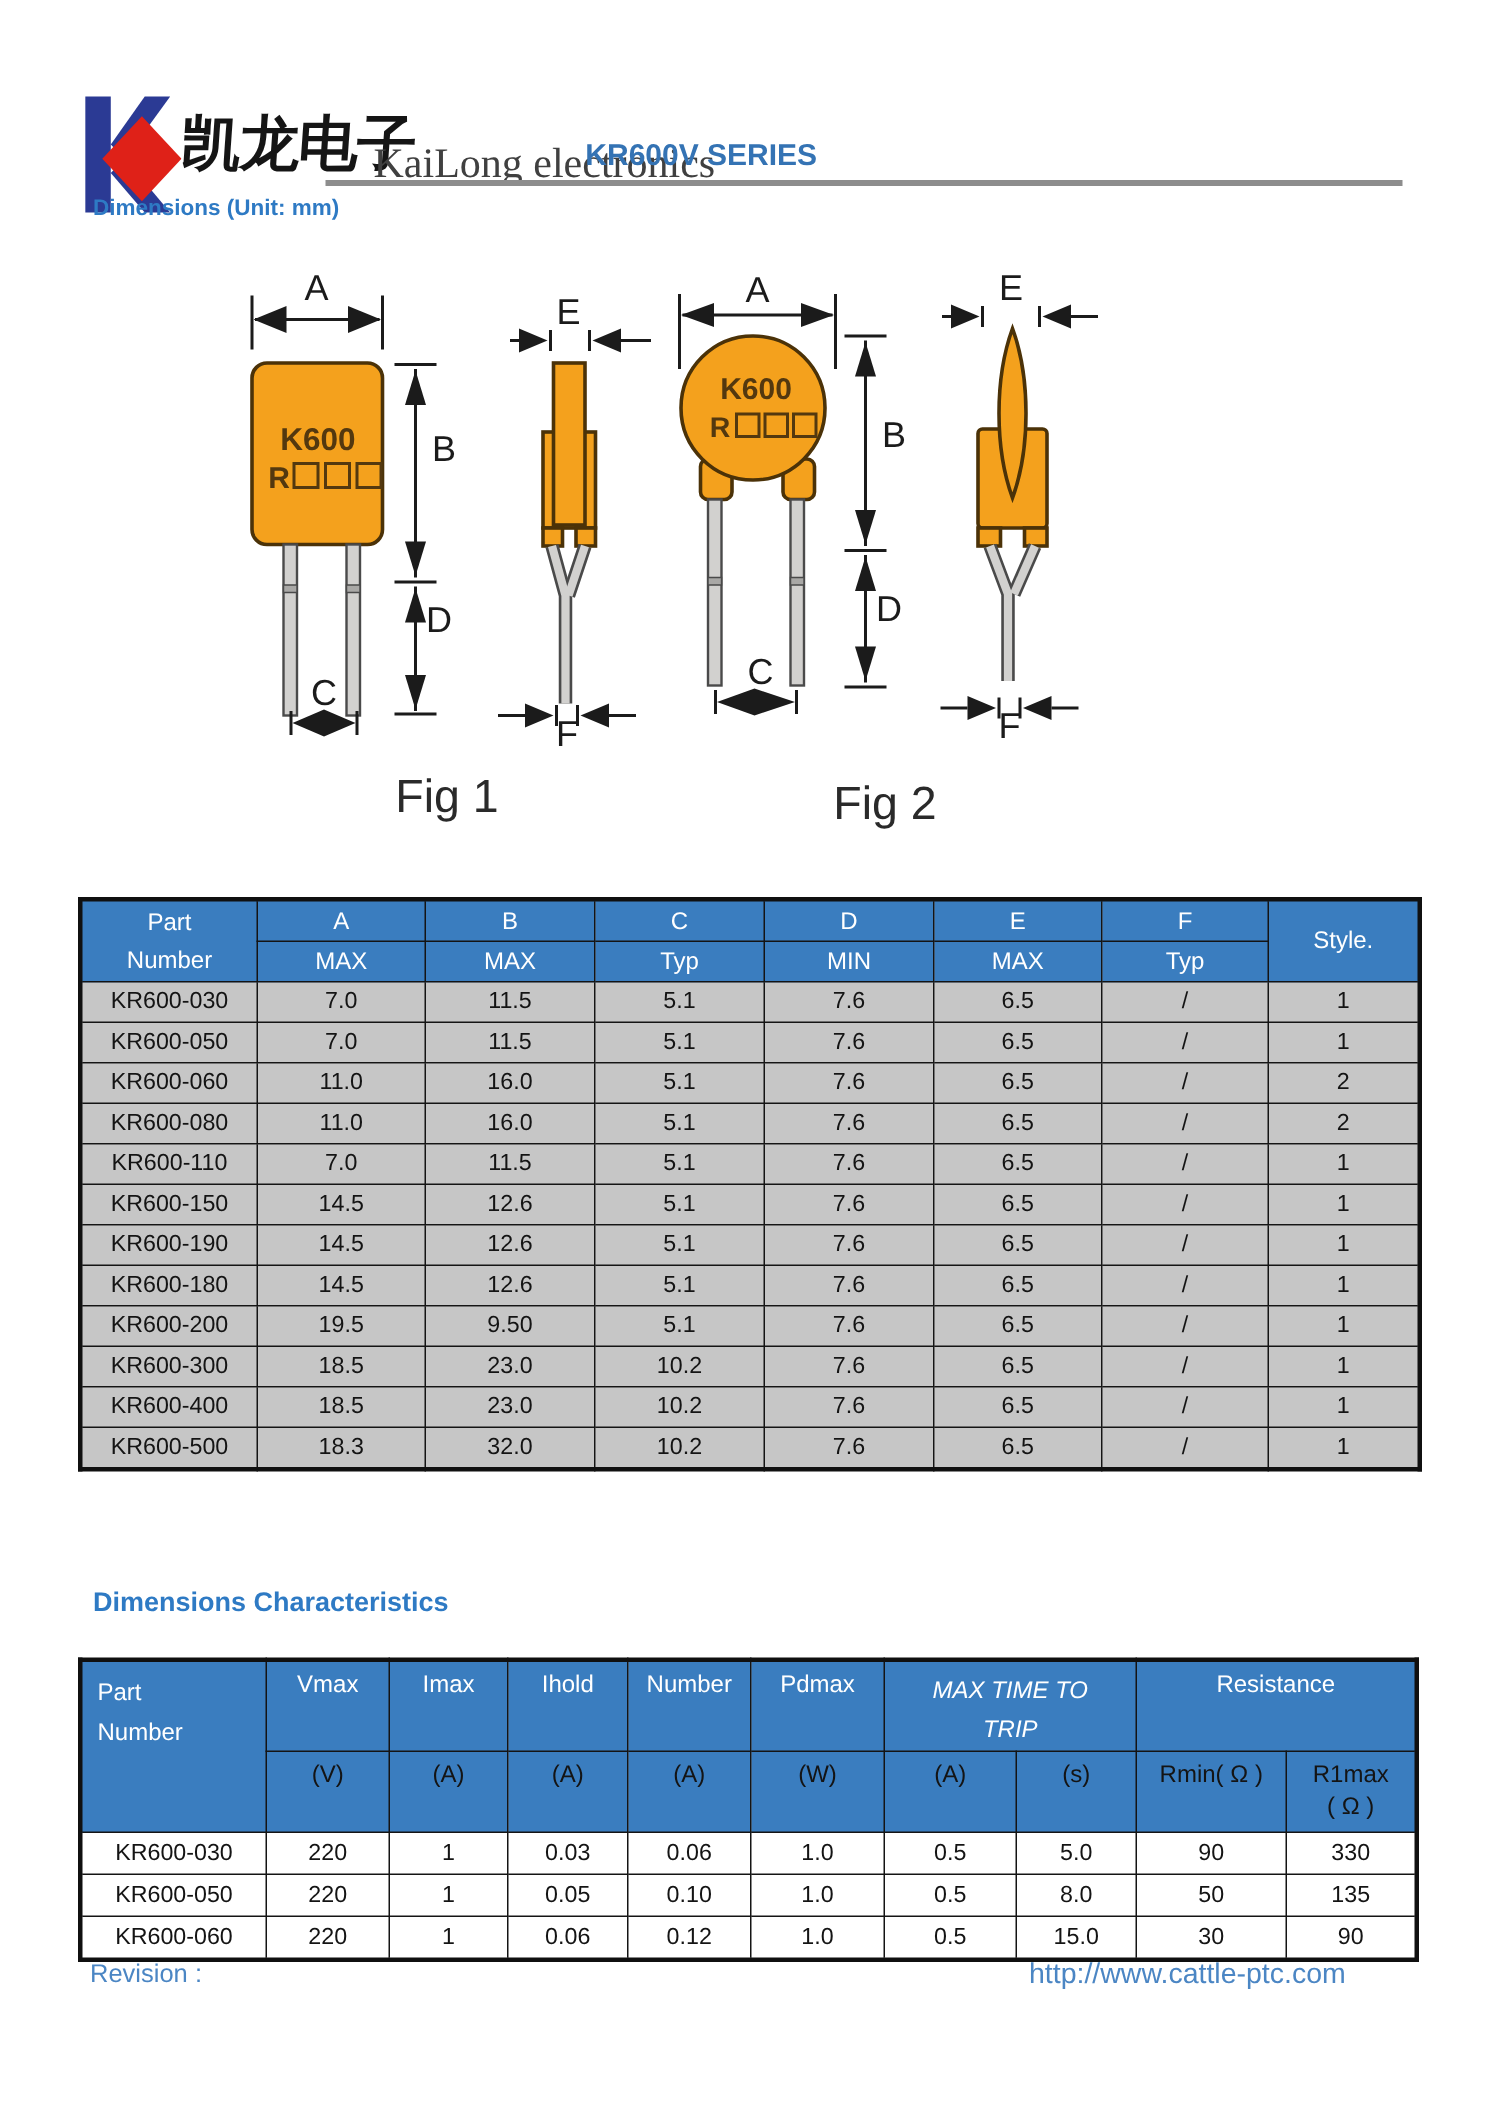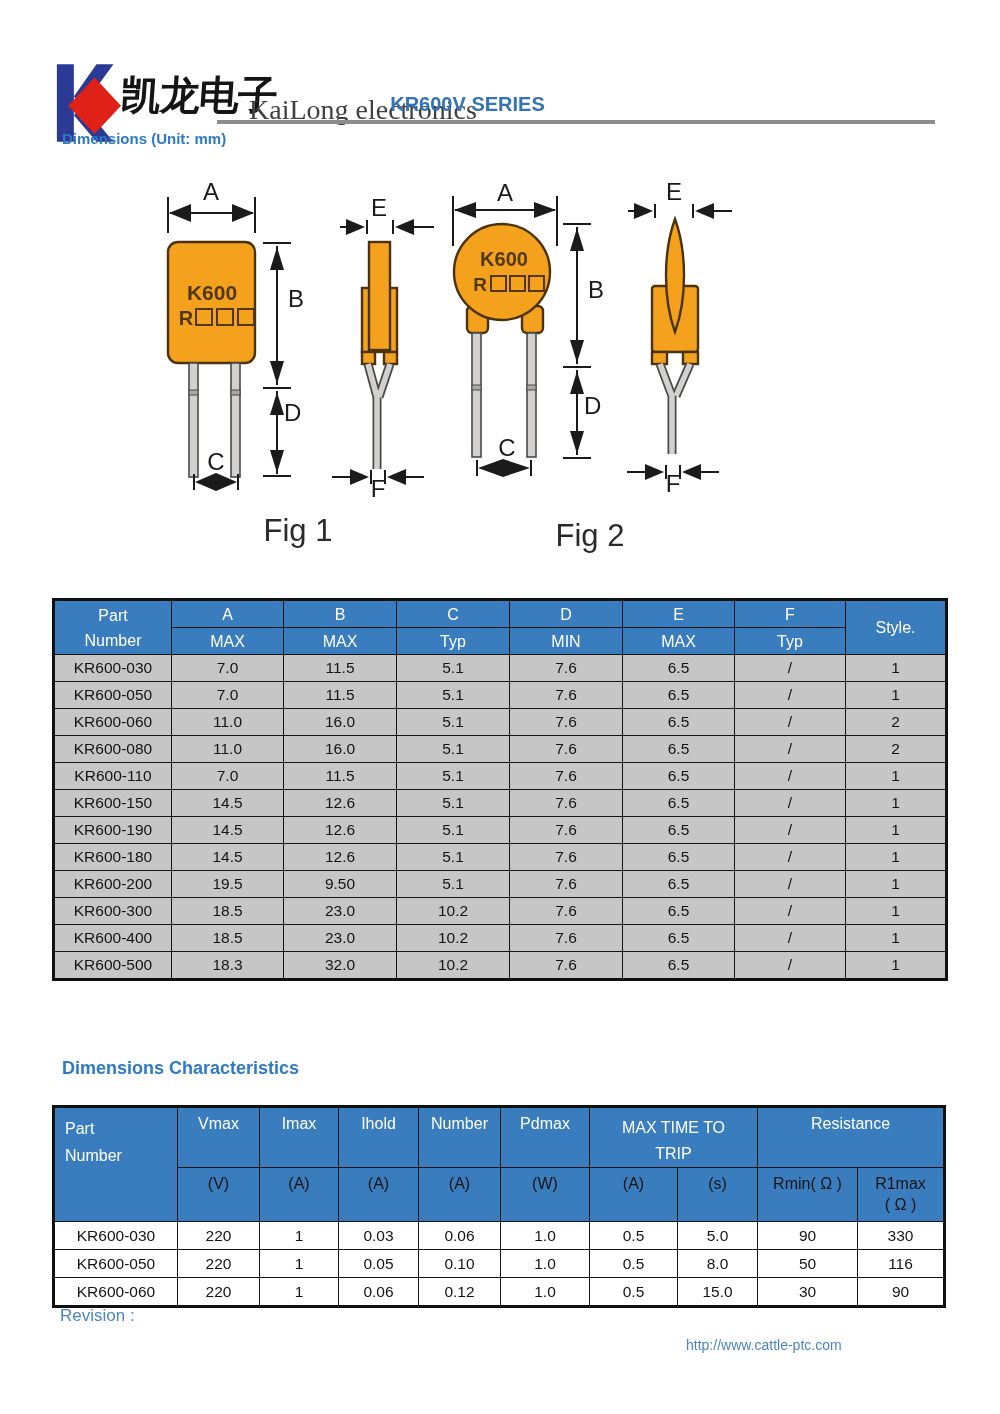--- a/index.html
+++ b/index.html
@@ -40,26 +40,26 @@
   .t1,.t2{border:3px solid #101010;}
   .t1{left:52px;top:598px;width:893px;}
   .t1 th{background:#3a7dbf;color:#ffffff;font-size:16px;height:26px;line-height:25px;}
   .t1 td{background:#c6c6c6;color:#141414;font-size:15.5px;height:26px;}
   .t2{left:52px;top:1105px;width:891px;}
   .t2 th{background:#3a7dbf;font-size:16px;vertical-align:top;padding-top:7px;}
   .t2 tr.h1 th{height:47px;color:#ffffff;}
   .t2 th.part{text-align:left;padding-left:10px;line-height:27px;color:#ffffff;}
   .t2 tr.h2 th{height:46px;color:#141414;}
   .t2 td{background:#ffffff;color:#141414;font-size:15.5px;height:27px;vertical-align:middle;}
-  .wrap{display:inline-block;width:120px;line-height:26px;}
+  .wrap{display:inline-block;width:120px;line-height:26px;font-style:italic;}
   .unit2{display:block;line-height:24px;}
 
   
   .rev{position:absolute;left:60px;top:1306px;font-size:17px;color:#4b86c4;}
-  .url{position:absolute;left:686px;top:1306px;font-size:14px;color:#4b86c4;text-decoration:none;margin-top:31px;}
+  .url{position:absolute;left:686px;top:1306px;font-size:19px;color:#4b86c4;text-decoration:none;}
 </style>
 </head>
 <body>
 
 <div class="page">
 
   <svg class="logo" viewBox="0 0 70 86">
     <g>
       <polygon points="2,2 20,2 20,84 2,84" fill="#2b3a94"></polygon>
       <polygon points="20,36 44,2 62,2 30,46" fill="#2b3a94"></polygon>
@@ -454,21 +454,21 @@
         <tr>
           <td>KR600-050</td>
           <td>220</td>
           <td>1</td>
           <td>0.05</td>
           <td>0.10</td>
           <td>1.0</td>
           <td>0.5</td>
           <td>8.0</td>
           <td>50</td>
-          <td>116</td>
+          <td>135</td>
         </tr>
         <tr>
           <td>KR600-060</td>
           <td>220</td>
           <td>1</td>
           <td>0.06</td>
           <td>0.12</td>
           <td>1.0</td>
           <td>0.5</td>
           <td>15.0</td>

